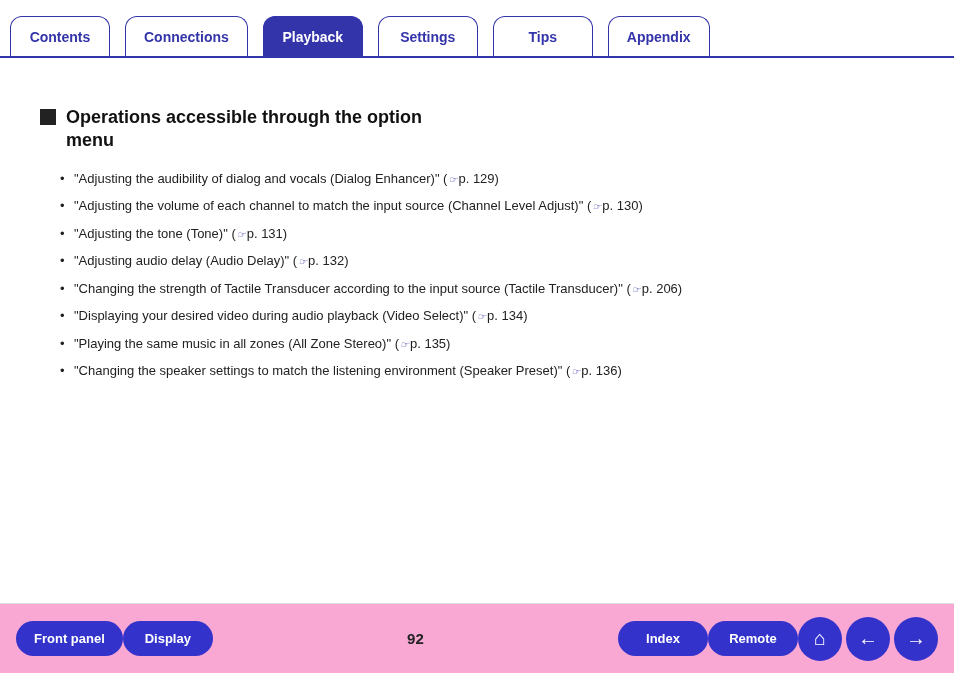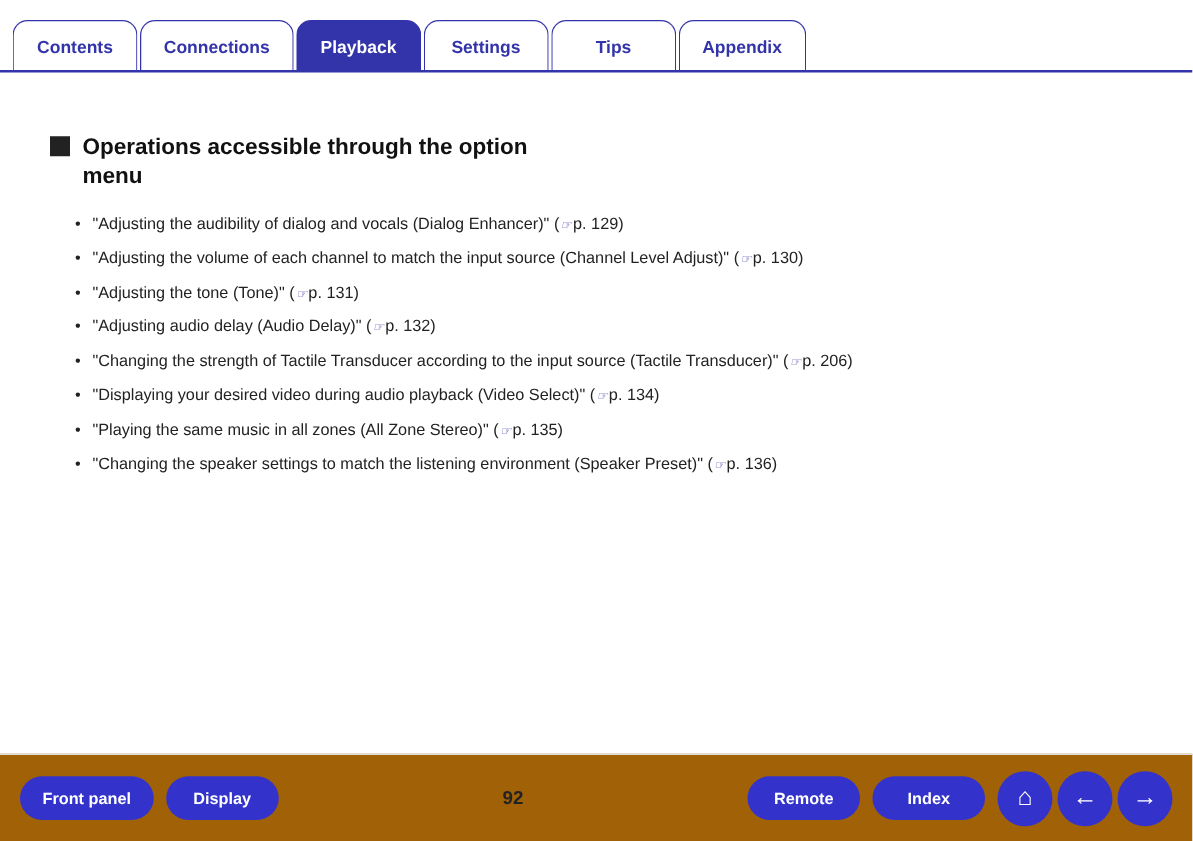--- a/index.html
+++ b/index.html
@@ -30,21 +30,21 @@
       justify-content: center;
       padding: 8px 18px;
       font-size: 14px;
       font-weight: bold;
       color: #3333aa;
       background: #fff;
       border: 1.5px solid #3333aa;
       border-bottom: none;
       border-radius: 12px 12px 0 0;
       cursor: pointer;
-      margin-right: 2px;
+      margin-right: 15px;
       min-width: 100px;
       height: 40px;
       text-decoration: none;
     }
     .nav-tab.active {
       background: #3333aa;
       color: #fff;
       z-index: 2;
     }
 
@@ -103,26 +103,25 @@
       margin: 0 1px;
     }
 
     
     .bottom-bar {
       position: absolute;
       bottom: 0;
       left: 0;
       right: 0;
       height: 70px;
-      background: #a16207;
+      background: #f9a8d4;
       border-top: 1px solid #ddd;
       display: flex;
       align-items: center;
       padding: 0 16px;
-      gap: 10px;
     }
     .nav-button {
       background: #3333cc;
       color: #fff;
       border: none;
       border-radius: 20px;
       padding: 10px 18px;
       font-size: 13px;
       font-weight: bold;
       cursor: pointer;
@@ -195,20 +194,20 @@
       <li><span>"Displaying your desired video during audio playback (Video Select)" (</span><span class="ref-icon">☞</span><span>p. 134)</span></li>
       <li><span>"Playing the same music in all zones (All Zone Stereo)" (</span><span class="ref-icon">☞</span><span>p. 135)</span></li>
       <li><span>"Changing the speaker settings to match the listening environment (Speaker Preset)" (</span><span class="ref-icon">☞</span><span>p. 136)</span></li>
     </ul>
 </main>
 
 <footer class="bottom-bar">
   <button class="nav-button">Front panel</button>
   <button class="nav-button">Display</button>
   <span class="page-number">92</span>
+  <button class="nav-button">Index</button>
   <button class="nav-button">Remote</button>
-  <button class="nav-button">Index</button>
   <div class="bottom-right-icons">
     <button class="icon-button home">⌂</button>
     <button class="icon-button back">←</button>
     <button class="icon-button forward">→</button>
   </div>
 </footer>
 
 </body></html>

